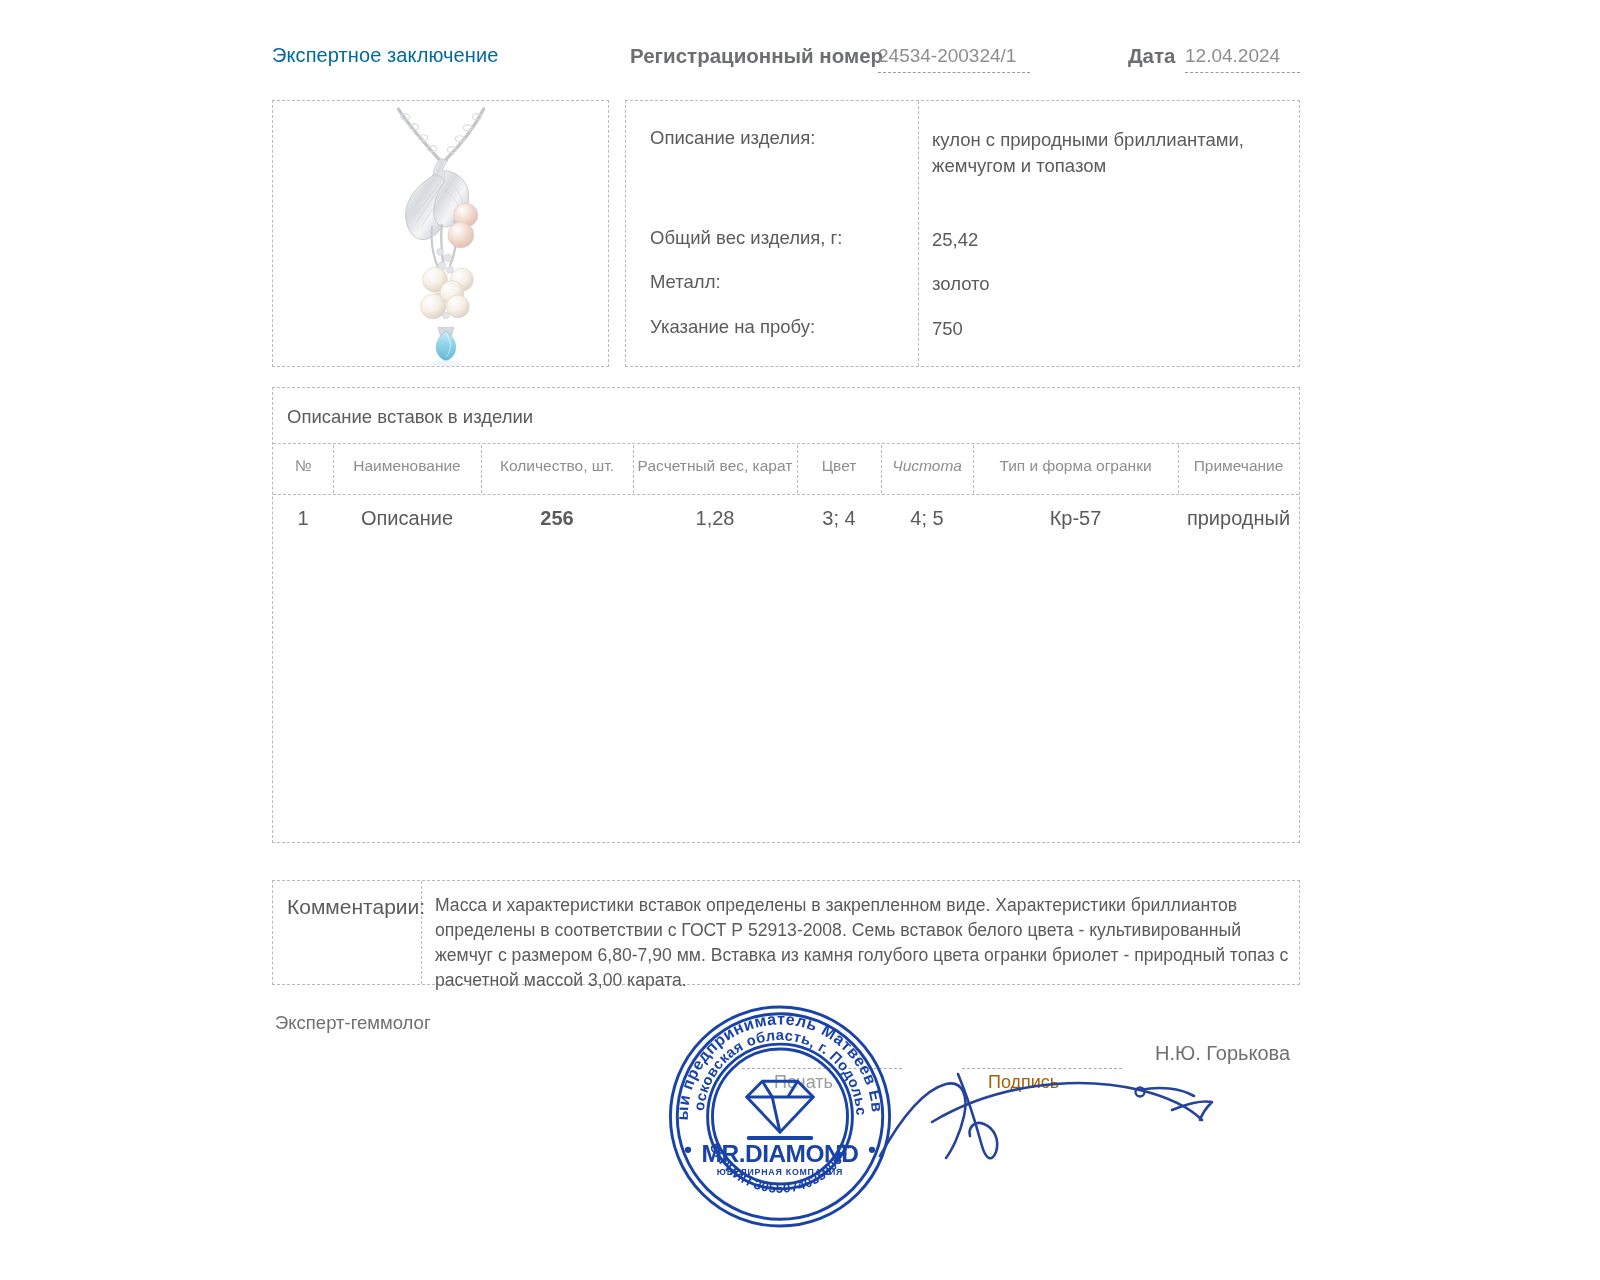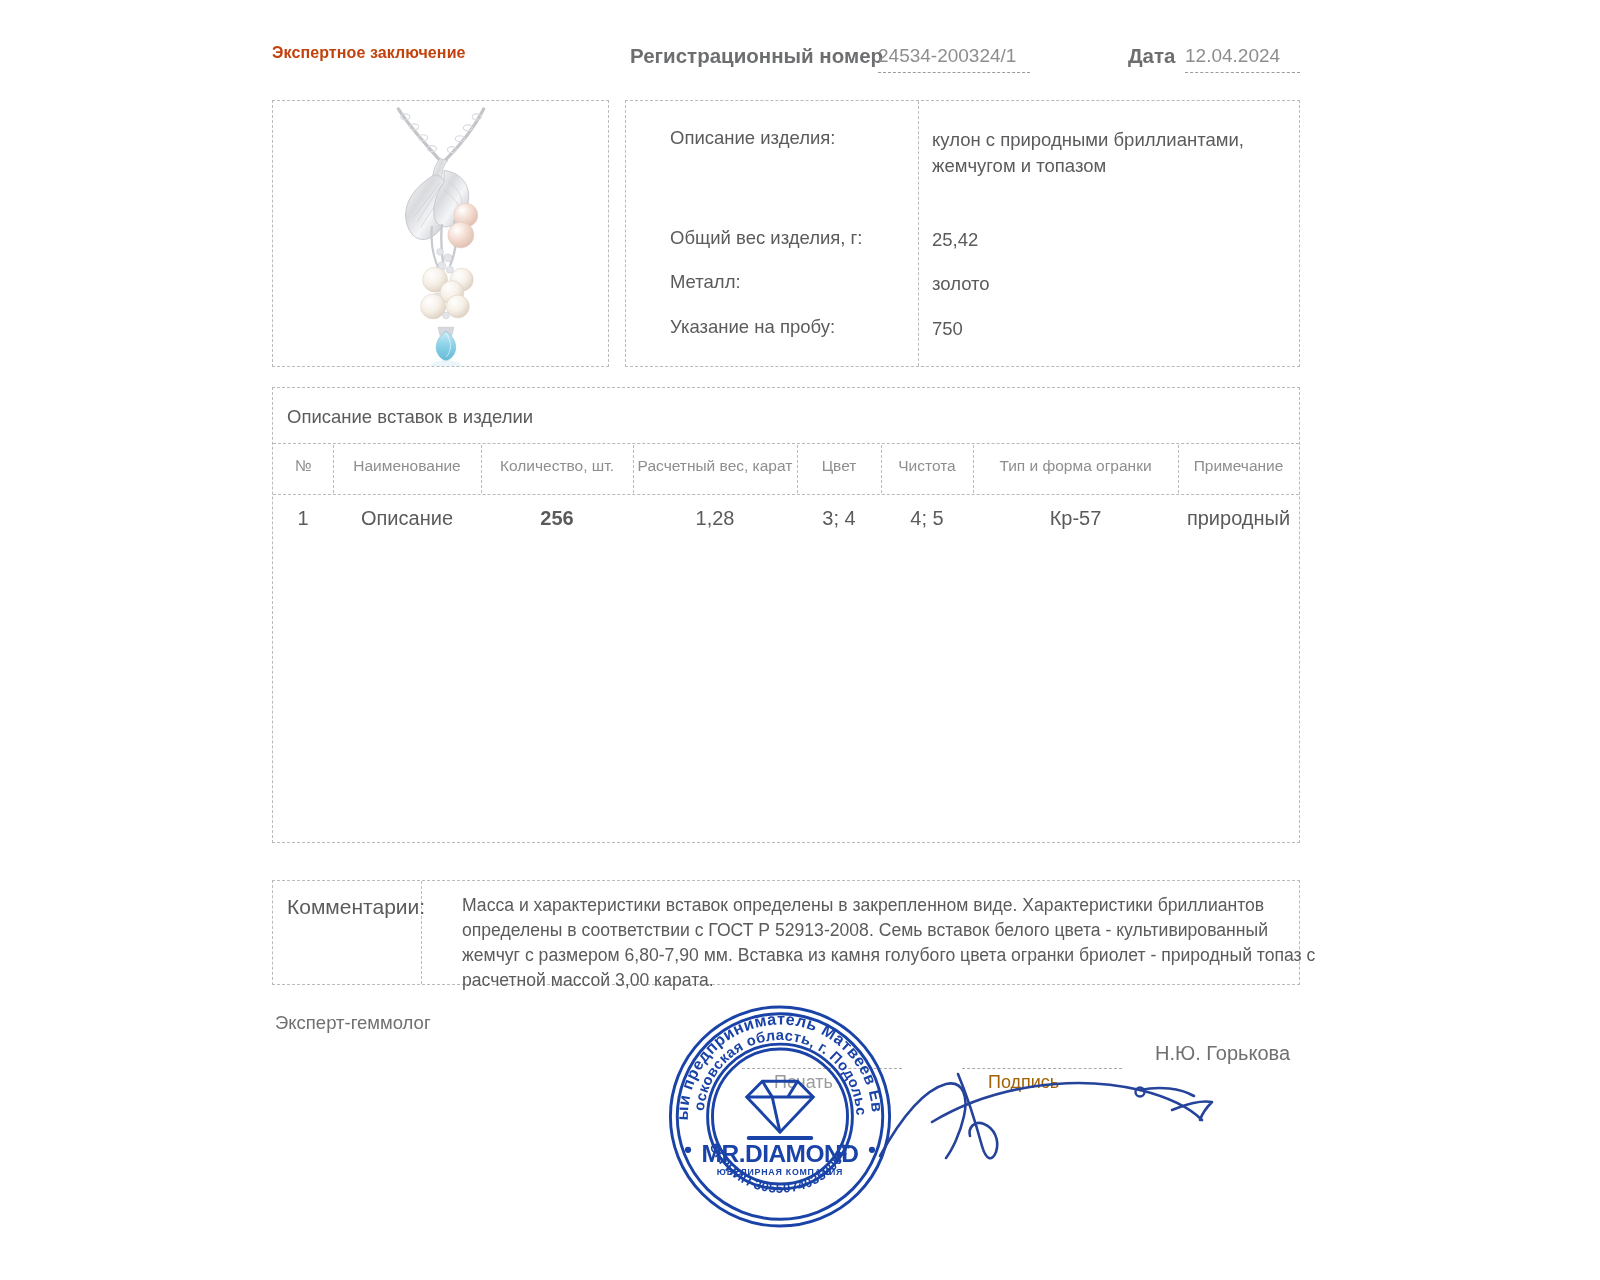--- a/index.html
+++ b/index.html
@@ -26,23 +26,23 @@
   .header {
     position: absolute;
     left: 272px;
     top: 40px;
     width: 1028px;
     height: 34px;
   }
   .hdr-title {
     position: absolute;
     left: 0; top: 4px;
-    font-size: 16px;
-    font-weight: bold;
-    color: #c2410c;
+    font-size: 20px;
+    font-weight: normal;
+    color: #0369a1;
     letter-spacing: 0.1px;
     white-space: nowrap;
   }
   .hdr-reg-label {
     position: absolute;
     left: 358px; top: 4px;
     font-size: 20.5px;
     font-weight: bold;
     color: #6d6e70;
     white-space: nowrap;
@@ -116,21 +116,20 @@
     position: absolute;
     left: 0;
     width: 100%;
     font-size: 18.5px;
     color: #5b5b5d;
   }
   .desc-label {
     position: absolute;
     left: 24px;
     white-space: nowrap;
-    margin-left: 20px;
   }
   .desc-value {
     position: absolute;
     left: 306px;
     width: 360px;
     line-height: 1.42;
   }
 
   
   .inserts-box {
@@ -217,21 +216,20 @@
     white-space: nowrap;
   }
   .comments-text {
     position: absolute;
     left: 162px;
     top: 12px;
     width: 868px;
     font-size: 17.6px;
     line-height: 1.43;
     color: #5b5b5d;
-    margin-left: 27px;
   }
 
   
   .footer {
     position: absolute;
     left: 272px;
     top: 1000px;
     width: 1028px;
     height: 230px;
   }
@@ -442,21 +440,21 @@
     <div class="col-div" style="left:524px;"></div>
     <div class="col-div" style="left:608px;"></div>
     <div class="col-div" style="left:700px;"></div>
     <div class="col-div" style="left:905px;"></div>
 
     <div class="th" style="left:0px;   width:60px;">№</div>
     <div class="th" style="left:60px;  width:148px;">Наименование</div>
     <div class="th" style="left:208px; width:152px;">Количество, шт.</div>
     <div class="th" style="left:360px; width:164px;">Расчетный вес, карат</div>
     <div class="th" style="left:524px; width:84px;">Цвет</div>
-    <div class="th" style="left:608px; width:92px;">Чистота</div>
+    <div class="th" style="left:608px; width:92px;font-style:italic;">Чистота</div>
     <div class="th" style="left:700px; width:205px;">Тип и форма огранки</div>
     <div class="th" style="left:905px; width:121px;">Примечание</div>
 
     <div>
       <div class="td" style="left:0px;   width:60px;">1</div>
       <div class="td" style="left:60px;  width:148px;">Описание</div>
       <div class="td" style="left:208px; width:152px;font-weight:bold;">256</div>
       <div class="td" style="left:360px; width:164px;">1,28</div>
       <div class="td" style="left:524px; width:84px;">3; 4</div>
       <div class="td" style="left:608px; width:92px;">4; 5</div>

